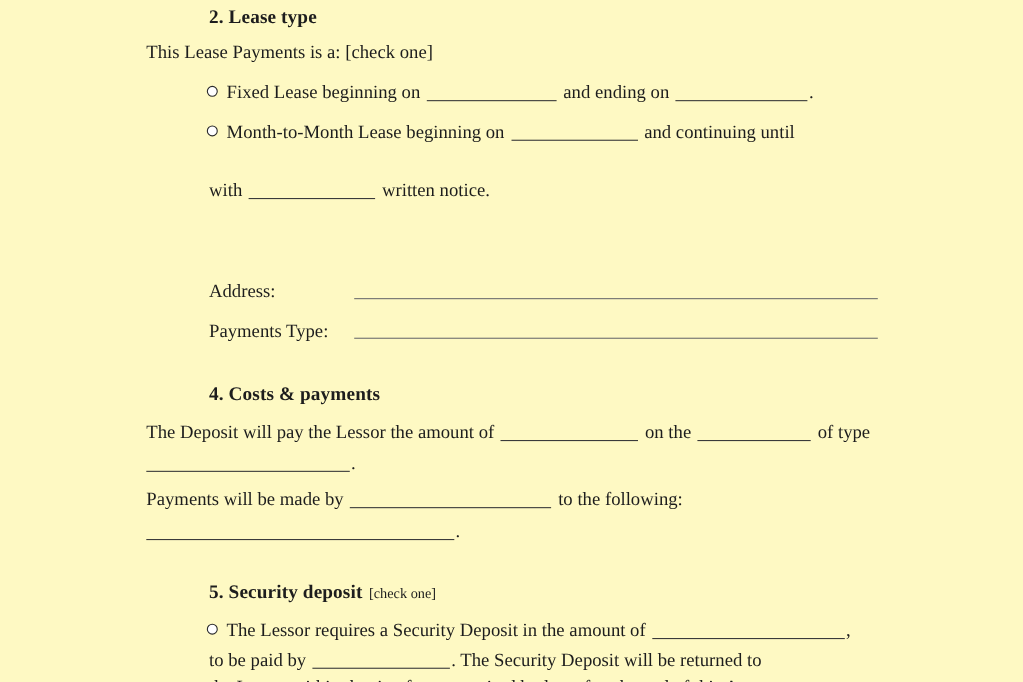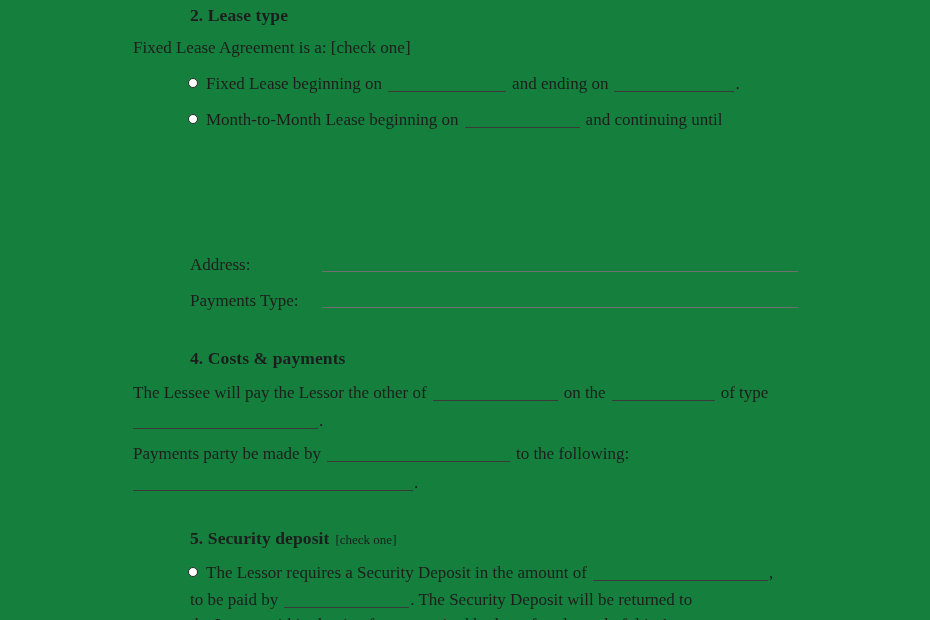--- a/index.html
+++ b/index.html
@@ -1,21 +1,21 @@
 <!DOCTYPE html>
 <html><head>
 <meta charset="utf-8">
 <style>
   html,body{margin:0;padding:0;}
   body{
     width:930px;height:620px;background:#ffffff;
     font-family:"Liberation Serif","DejaVu Serif",serif;
     font-size:17px;color:#1d1d1d;
   }
-  .page{position:relative;width:930px;height:620px;overflow:hidden;background:#15803d;}
+  .page{position:relative;width:930px;height:620px;overflow:hidden;background:#fef9c3;}
   .ln{position:absolute;line-height:26px;white-space:nowrap;}
   .hd{font-weight:700;font-size:17.5px;letter-spacing:0.1px;}
   .blank{
     display:inline-block;height:14px;vertical-align:-3px;
     border-bottom:1.4px solid #3a3a3a;margin:0 6px;
   }
   .blank.tight{margin-right:1px;}
   .blank.lead{margin-left:0;}
   .w103{width:103px}.w115{width:115px}.w118{width:118px}.w120{width:120px}
   .w125{width:125px}.w175{width:175px}.w183{width:183px}.w185{width:185px}.w280{width:280px}
@@ -28,51 +28,54 @@
   .clip{position:absolute;left:190px;top:616px;height:4px;width:620px;overflow:hidden;}
   .clip span{display:block;line-height:17px;}
 </style>
 </head>
 <body>
 
 <div class="page">
 
   <div class="ln hd" style="left:190px;top:2px;">2. Lease type</div>
 
-  <div class="ln" style="left:133px;top:35px;">Fixed Lease Agreement is a: [check one]</div>
+  <div class="ln" style="left:133px;top:35px;">This Lease Payments is a: [check one]</div>
 
   <div class="ln" style="left:188px;top:107px;">
     <span class="circle"></span><span>Month-to-Month Lease beginning on</span><span class="blank w115"></span><span>and continuing until</span>
   </div>
 
   <div class="ln" style="left:188px;top:71px;">
     <span class="circle"></span><span>Fixed Lease beginning on</span><span class="blank w118"></span><span>and ending on</span><span class="blank w120 tight"></span><span>.</span>
   </div>
 
 
+  <div class="ln" style="left:190px;top:160px;">
+    <span>with</span><span class="blank w115"></span><span>written notice.</span>
+  </div>
 
 
   <div class="ln" style="left:190px;top:252px;">Address:</div>
   <div class="rule" style="left:322px;top:271px;width:476px;"></div>
 
   <div class="ln" style="left:190px;top:288px;">Payments Type:</div>
   <div class="rule" style="left:322px;top:307px;width:476px;"></div>
 
   <div class="ln hd" style="left:190px;top:345px;">4. Costs &amp; payments</div>
 
   <div class="ln" style="left:133px;top:380px;">
-    <span>The Lessee will pay the Lessor the other of</span><span class="blank w125"></span><span>on the</span><span class="blank w103"></span><span>of type</span>
+    <span>The Deposit will pay the Lessor the amount of</span><span class="blank w125"></span><span>on the</span><span class="blank w103"></span><span>of type</span>
   </div>
 
   <div class="ln" style="left:133px;top:408px;">
     <span class="blank w185 lead tight"></span><span>.</span>
   </div>
 
   <div class="ln" style="left:133px;top:441px;">
-    <span>Payments party be made by</span><span class="blank w183"></span><span>to the following:</span>
+    <span>Payments will be made by</span><span class="blank w183"></span><span>to the following:</span>
   </div>
 
   <div class="ln" style="left:133px;top:470px;">
     <span class="blank w280 lead tight"></span><span>.</span>
   </div>
 
   <div class="ln" style="left:190px;top:525px;">
     <span class="hd">5. Security deposit</span><span class="note">[check one]</span>
   </div>
 

